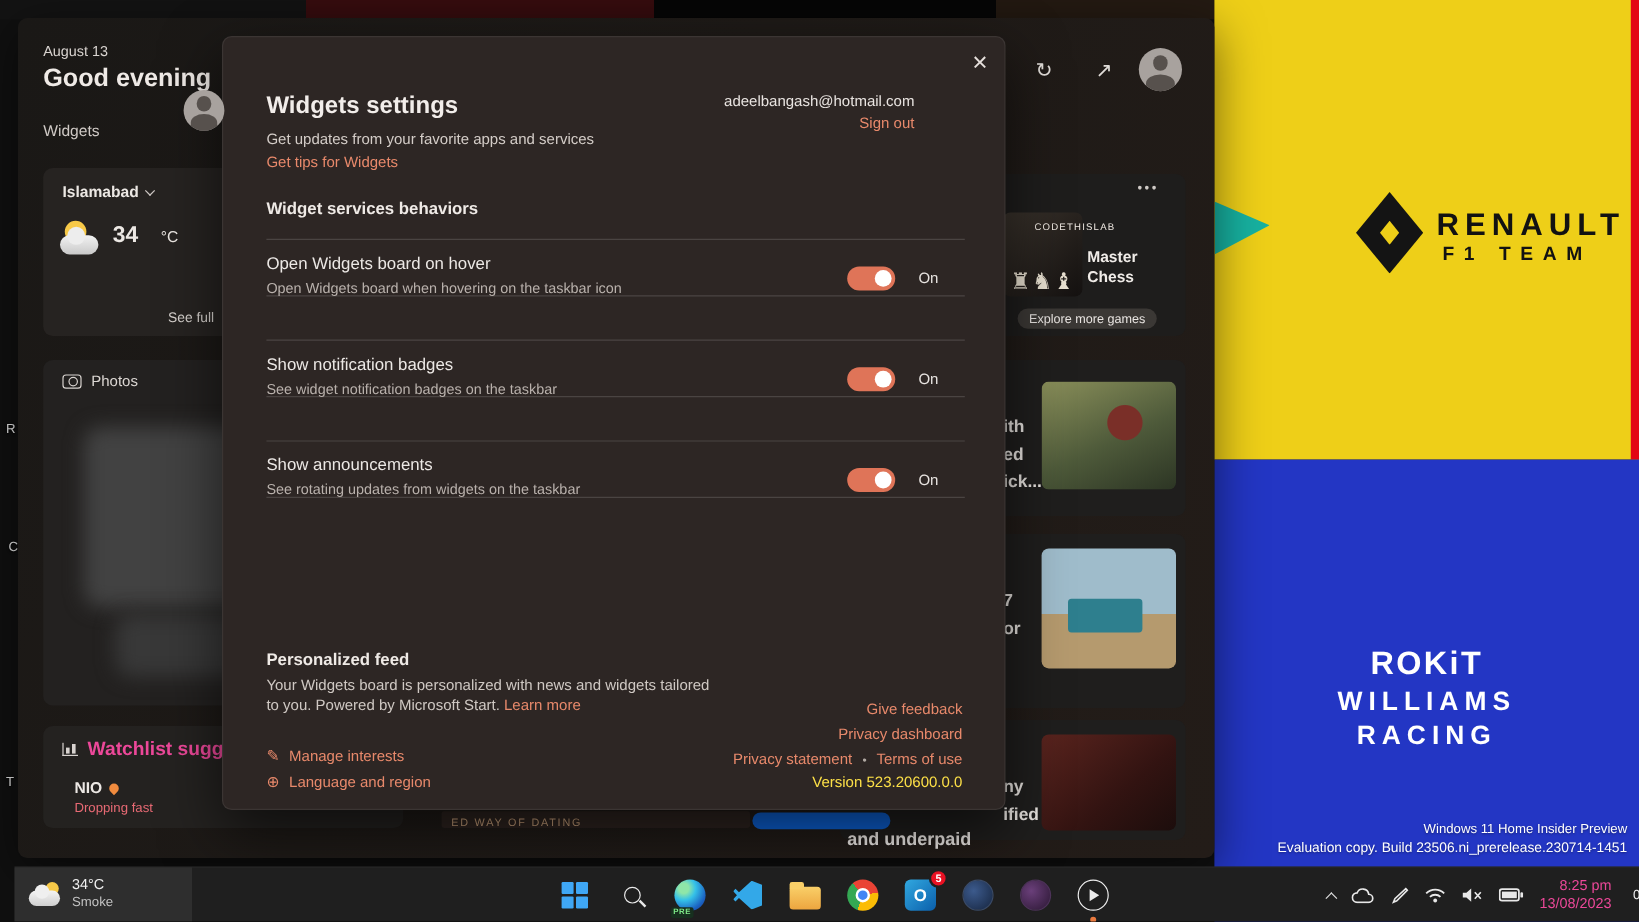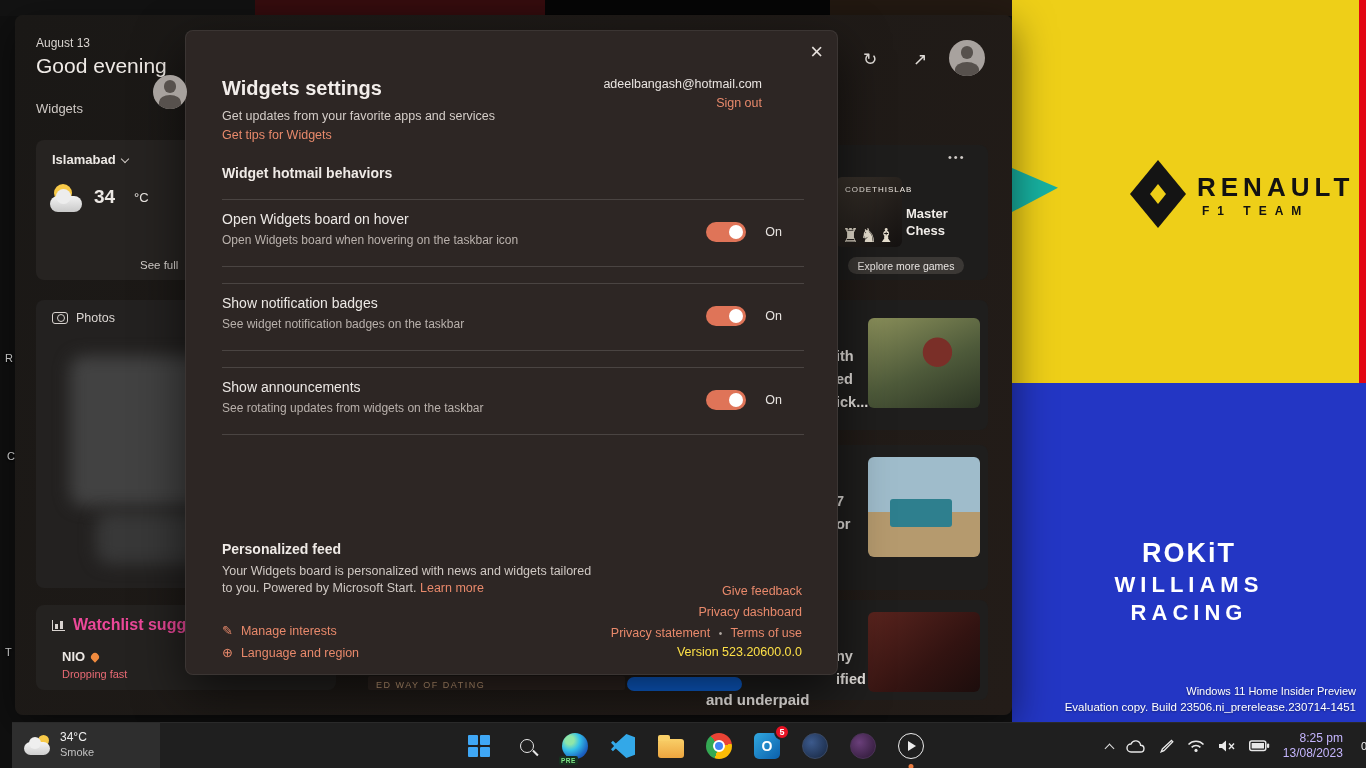--- a/index.html
+++ b/index.html
@@ -18,33 +18,33 @@
   #topstrip{left:0;top:0;width:1012px;height:16px;
     background:linear-gradient(90deg,#131313 0 255px,#380d0f 255px 545px,#070707 545px 830px,#241a12 830px 100%)}
   #wallpaper{left:1012px;top:0;width:354px;height:768px}
   .wp-yellow{left:0;top:0;width:354px;height:383px;background:#eecf18}
   .wp-red{left:347px;top:0;width:7px;height:383px;background:#e30613}
   .wp-teal{left:0;top:168px;width:46px;height:44px;background:#17b1a0;clip-path:polygon(0 0,100% 45%,0 100%)}
   .wp-blue{left:0;top:383px;width:354px;height:385px;background:#2336c4}
   .diamond-outer{left:118px;top:160px;width:56px;height:68px;background:#141414;clip-path:polygon(50% 0,100% 50%,50% 100%,0 50%)}
   .diamond-inner{left:20px;top:24px;width:16px;height:20px;background:#eecf18;clip-path:polygon(50% 0,100% 50%,50% 100%,0 50%)}
   .renault-txt{left:185px;top:172px;font-size:26px;font-weight:700;letter-spacing:5px;color:#121212}
-  .renault-sub{left:190px;top:204px;font-size:12px;font-weight:700;letter-spacing:8px;color:#121212}
+  .renault-sub{left:190px;top:204px;font-size:16px;font-weight:700;letter-spacing:8px;color:#121212}
   .rokit{left:0;top:538px;width:354px;text-align:center;font-size:27px;font-weight:800;letter-spacing:2px;color:#fff}
   .williams{left:0;top:572px;width:354px;text-align:center;font-size:22px;font-weight:700;letter-spacing:5px;color:#fff}
   .racing{left:0;top:600px;width:354px;text-align:center;font-size:22px;font-weight:700;letter-spacing:5px;color:#fff}
   .wm1{right:10px;top:685px;font-size:11px;color:#fff;text-shadow:0 1px 2px rgba(0,0,0,.4)}
   .wm2{right:10px;top:701px;font-size:11.5px;color:#fff;text-shadow:0 1px 2px rgba(0,0,0,.4)}
   .desk-letter{font-size:11px;color:#e6e6e6;text-shadow:0 1px 2px #000}
 
   
   #board{left:15px;top:15px;width:997px;height:700px;border-radius:8px;overflow:hidden;
     background:linear-gradient(120deg,#1a1816 0%,#1e1a17 45%,#231c18 100%);box-shadow:0 10px 40px rgba(0,0,0,.5)}
   .b-date{left:21px;top:21px;font-size:12px;color:#d9d4d0}
-  .b-greet{left:21px;top:39px;font-size:21px;font-weight:400;color:#efeae6}
+  .b-greet{left:21px;top:39px;font-size:21px;font-weight:700;color:#efeae6}
   .b-label{left:21px;top:86px;font-size:13px;color:#cfc9c5}
   .b-top-ic{top:34px;font-size:17px;color:#e0dcd8;cursor:pointer}
   .wcard{position:absolute;background:#262321;border-radius:8px;overflow:hidden}
   .person{position:relative;border-radius:50%;background:#a8a29e;overflow:hidden;display:inline-block}
   .person::before{content:"";position:absolute;width:36%;height:36%;border-radius:50%;background:#57514d;left:32%;top:16%}
   .person::after{content:"";position:absolute;width:66%;height:42%;border-radius:50% 50% 0 0;background:#57514d;left:17%;top:60%}
   .chev{display:inline-block;width:6px;height:6px;border-right:1.5px solid #cfc9c5;border-bottom:1.5px solid #cfc9c5;transform:rotate(45deg);margin-left:6px;vertical-align:2px}
   .wsunwrap{left:14px;top:44px;width:36px;height:32px}
   .wsun{position:absolute;width:18px;height:18px;border-radius:50%;background:#f7c948;left:4px;top:0}
   .wcloud{position:absolute;left:0;top:12px;width:32px;height:16px;background:linear-gradient(#f2f2f2,#c9c9c9);border-radius:9px}
@@ -65,21 +65,21 @@
     border-radius:8px;box-shadow:0 18px 50px rgba(0,0,0,.6);z-index:20}
   .m-close{right:14px;top:10px;font-size:22px;color:#e6e0dc;cursor:pointer;line-height:1}
   .m-title{left:36px;top:46px;font-size:20px;font-weight:600;color:#f2edea}
   .m-sub{left:36px;top:78px;font-size:12.5px;color:#d4cdc8}
   .m-link{color:var(--accent);font-size:12.5px;cursor:pointer}
   .m-tips{left:36px;top:97px}
   .m-email{right:75px;top:46px;font-size:12.5px;color:#e9e4e1;text-align:right}
   .m-signout{right:75px;top:65px;text-align:right}
   .m-avatar{right:33px;top:44px;width:34px;height:34px}
   .m-behaviors{left:36px;top:134px;font-size:14px;font-weight:600;color:#efeae6}
-  .setrow{position:absolute;left:36px;width:582px;height:68px;border-top:1px solid rgba(255,255,255,.14);border-bottom:1px solid rgba(255,255,255,.14)}
+  .setrow{position:absolute;left:36px;width:582px;height:48px;border-top:1px solid rgba(255,255,255,.14);border-bottom:1px solid rgba(255,255,255,.14)}
   .setrow .rt{position:absolute;left:0;top:11px;font-size:14px;color:#ece8e5}
   .setrow .rd{position:absolute;left:0;top:33px;font-size:12px;color:var(--sub)}
   .toggle{position:absolute;right:58px;top:22px;width:40px;height:20px;border-radius:10px;background:var(--toggle);cursor:pointer}
   .toggle::after{content:"";position:absolute;right:3px;top:3px;width:14px;height:14px;border-radius:50%;background:#fff}
   .tstate{position:absolute;right:22px;top:25px;font-size:12.5px;color:#e8e4e1}
   .m-pf-h{left:36px;top:510px;font-size:14px;font-weight:600;color:#efeae6}
   .m-pf-1{left:36px;top:533px;font-size:12.5px;color:#cfc8c3}
   .m-pf-2{left:36px;top:550px;font-size:12.5px;color:#cfc8c3}
   .m-mi{left:36px;top:590px}
   .m-lr{left:36px;top:612px}
@@ -112,21 +112,21 @@
   .outlook{position:relative;width:26px;height:26px;border-radius:5px;background:linear-gradient(135deg,#31a8e0,#0b5fab);color:#fff;font-weight:700;font-size:14px;display:flex;align-items:center;justify-content:center}
   .badge5{position:absolute;top:-6px;right:-7px;min-width:16px;height:16px;border-radius:8px;background:#e81123;color:#fff;font-size:9px;font-weight:700;display:flex;align-items:center;justify-content:center;padding:0 3px;border:2px solid #1f1f1f}
   .appc1{width:26px;height:26px;border-radius:50%;background:radial-gradient(circle at 35% 35%,#3c5a8c,#16253f);border:1px solid #3a4a66}
   .appc2{width:26px;height:26px;border-radius:50%;background:radial-gradient(circle at 35% 35%,#6a3f7a,#2b1733);border:1px solid #4c3258}
   .media{position:relative;width:26px;height:26px;border-radius:50%;border:1.6px solid #ececec;display:flex;align-items:center;justify-content:center}
   .playtri{width:0;height:0;border-left:8px solid #ececec;border-top:5px solid transparent;border-bottom:5px solid transparent;margin-left:2px}
   .rundot{position:absolute;left:50%;bottom:-7px;width:5px;height:5px;border-radius:50%;background:#e8793e;transform:translateX(-50%)}
   #tb-tray{position:absolute;right:6px;top:0;height:46px;display:flex;align-items:center;gap:13px}
   .chevup{width:7px;height:7px;border-right:1.5px solid #e0e0e0;border-bottom:1.5px solid #e0e0e0;transform:rotate(-135deg);margin-top:4px;cursor:pointer}
   .trayi{display:flex;align-items:center;cursor:pointer}
-  .clock{text-align:right;font-size:12px;color:#c4b5fd;line-height:15px;cursor:pointer}
+  .clock{text-align:right;font-size:12px;color:#ec4899;line-height:15px;cursor:pointer}
   .notif0{font-size:11px;color:#f0f0f0;padding:2px 5px;cursor:pointer}
 </style>
 </head>
 <body>
 
 <div class="abs" id="topstrip"></div>
 
 <div class="abs" id="wallpaper">
   <div class="abs wp-yellow">
     <div class="abs wp-teal"></div>
@@ -193,21 +193,21 @@
     </div>
     <div class="abs nw" style="left:26px;top:63px;font-size:11px;color:#e86a74">Dropping fast</div>
   </div>
 
   
   <div class="wcard" style="left:685px;top:130px;width:288px;height:135px;background:#1e1d1c">
     <div class="abs nw" style="left:248px;top:6px;font-size:11px;letter-spacing:2px;color:#cfcac6">•••</div>
     <div class="card-img" style="left:136px;top:32px;width:66px;height:70px;background:linear-gradient(135deg,#3a332c,#141110);display:flex;align-items:flex-end;justify-content:center">
       <span style="font-size:19px;color:#e8e0d0;letter-spacing:1px">♜♞♝</span>
     </div>
-    <div class="abs nw" style="left:145px;top:40px;font-size:8px;letter-spacing:1px;color:#efe9e2">CODETHISLAB</div>
+    <div class="abs nw" style="left:162px;top:40px;font-size:8px;letter-spacing:1px;color:#efe9e2">CODETHISLAB</div>
     <div class="abs" style="left:206px;top:60px;width:72px;font-size:13px;font-weight:600;line-height:17px;color:#f0ece8">Master Chess</div>
     <div class="game-btn" style="left:148px;top:112px;width:116px;height:17px">Explore more games</div>
   </div>
 
   
   <div class="wcard" style="left:685px;top:285px;width:288px;height:130px;background:#1f1e1d">
     <div class="frag" style="left:136px;top:48px">ith</div>
     <div class="frag" style="left:136px;top:71px">ed</div>
     <div class="frag" style="left:136px;top:94px">ick...</div>
     <div class="card-img" style="left:168px;top:18px;width:112px;height:90px;background:radial-gradient(circle at 62% 38%,#7a2f28 0 16%,rgba(0,0,0,0) 17%),linear-gradient(155deg,#8a8f5a 0%,#4e5a3a 55%,#2c3524 100%)"></div>
@@ -240,21 +240,21 @@
 <div class="abs" id="modal">
   <div class="abs m-close">×</div>
   <div class="abs m-title nw">Widgets settings</div>
   <div class="abs m-sub nw">Get updates from your favorite apps and services</div>
   <div class="abs m-link m-tips nw">Get tips for Widgets</div>
 
   <div class="abs m-email nw">adeelbangash@hotmail.com</div>
   <div class="abs m-link m-signout nw">Sign out</div>
   <div class="abs person m-avatar"></div>
 
-  <div class="abs m-behaviors nw">Widget hotmail behaviors</div>
+  <div class="abs m-behaviors nw">Widget services behaviors</div>
 
   <div class="setrow" style="top:168px">
     <div class="rt nw">Open Widgets board on hover</div>
     <div class="rd nw">Open Widgets board when hovering on the taskbar icon</div>
     <div class="toggle"></div>
     <div class="tstate nw">On</div>
   </div>
   <div class="setrow" style="top:252px">
     <div class="rt nw">Show notification badges</div>
     <div class="rd nw">See widget notification badges on the taskbar</div>

